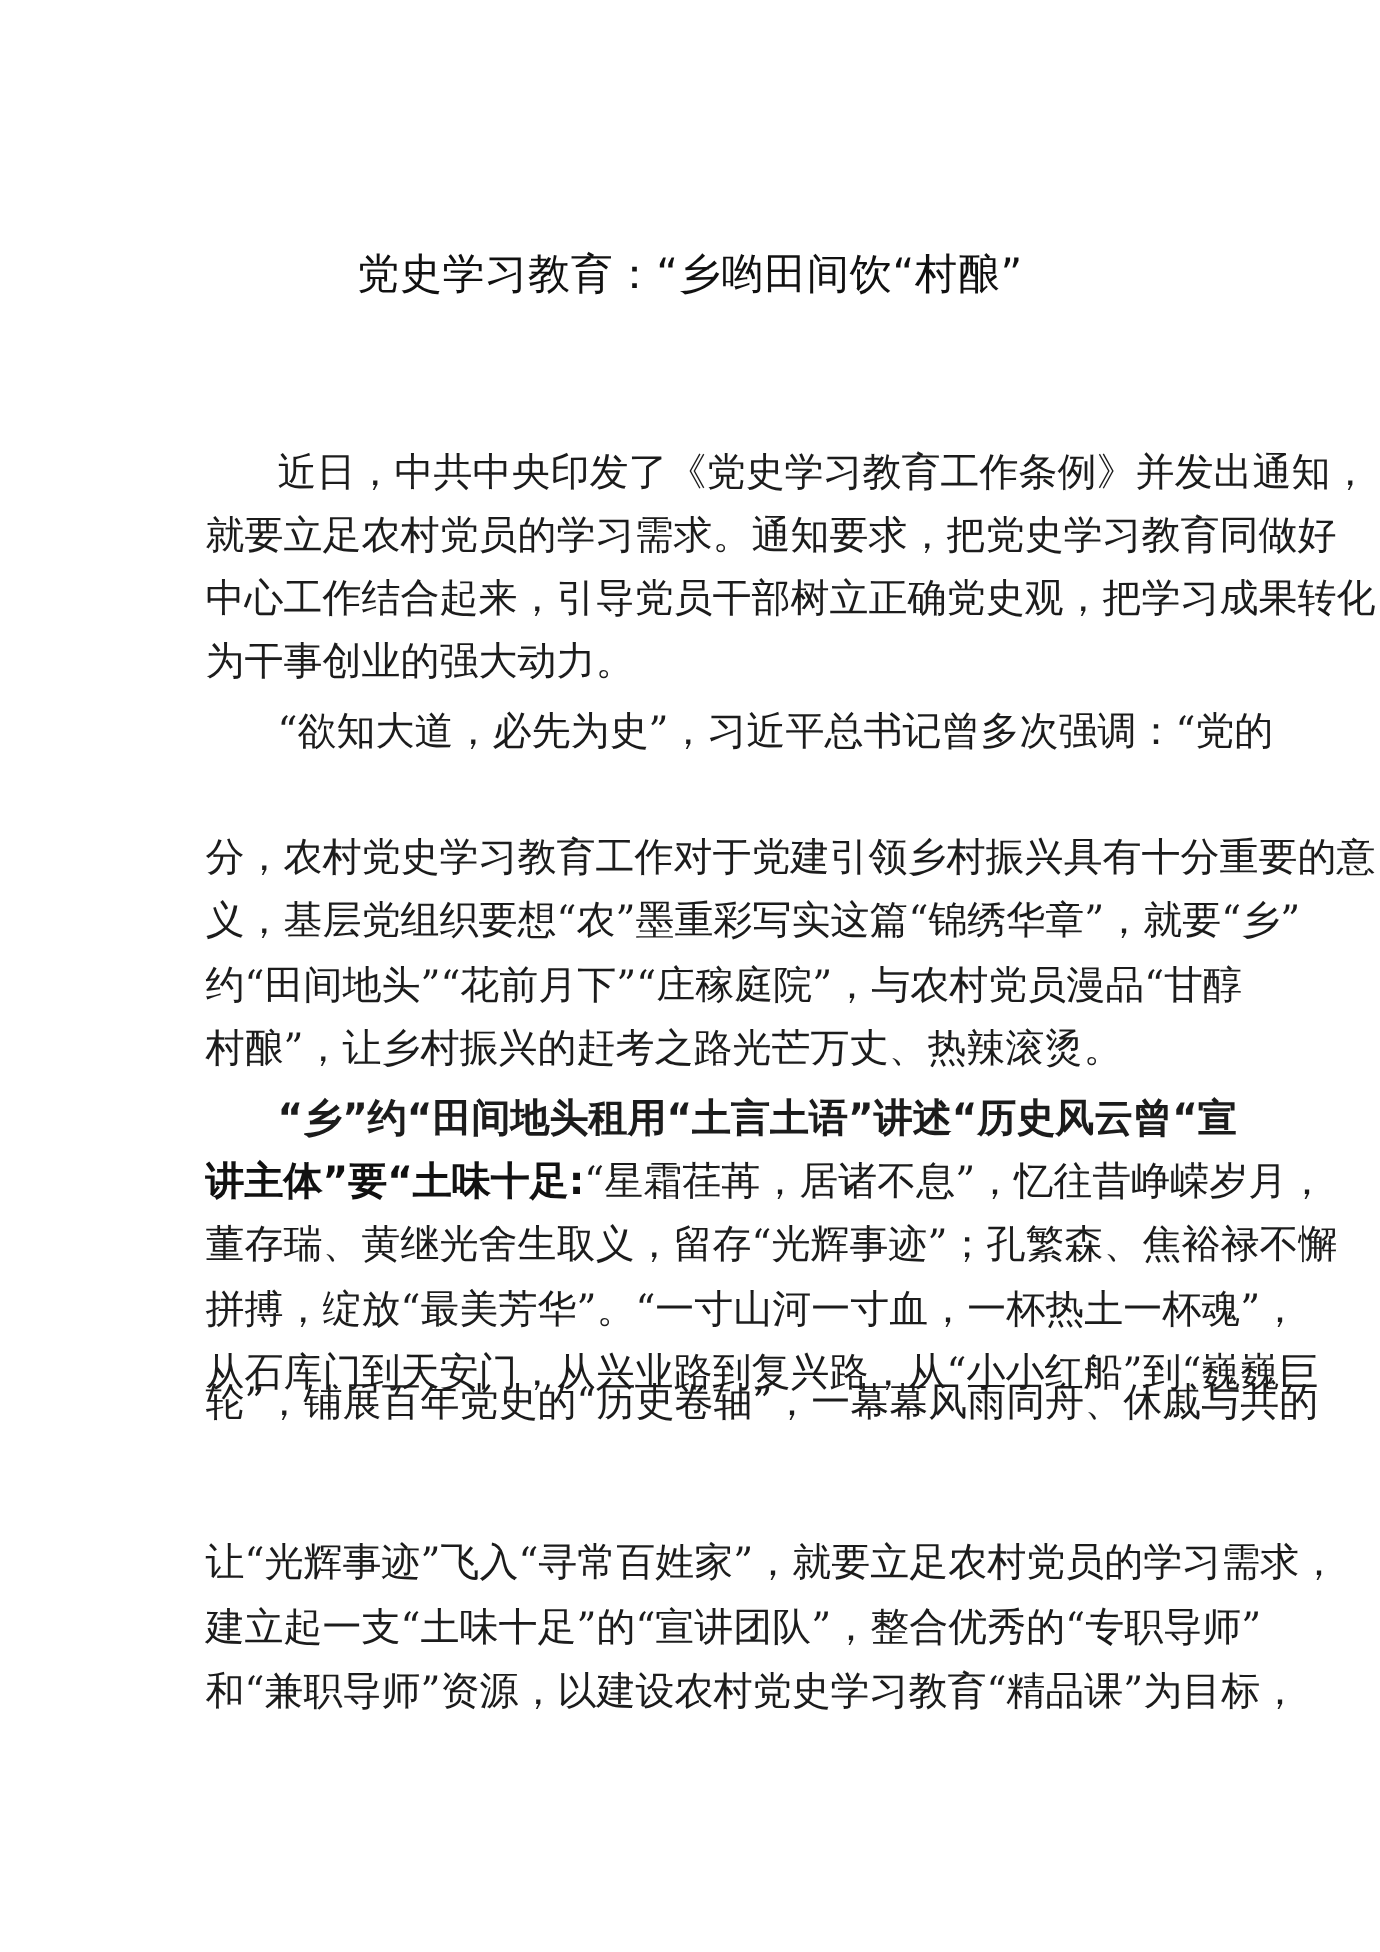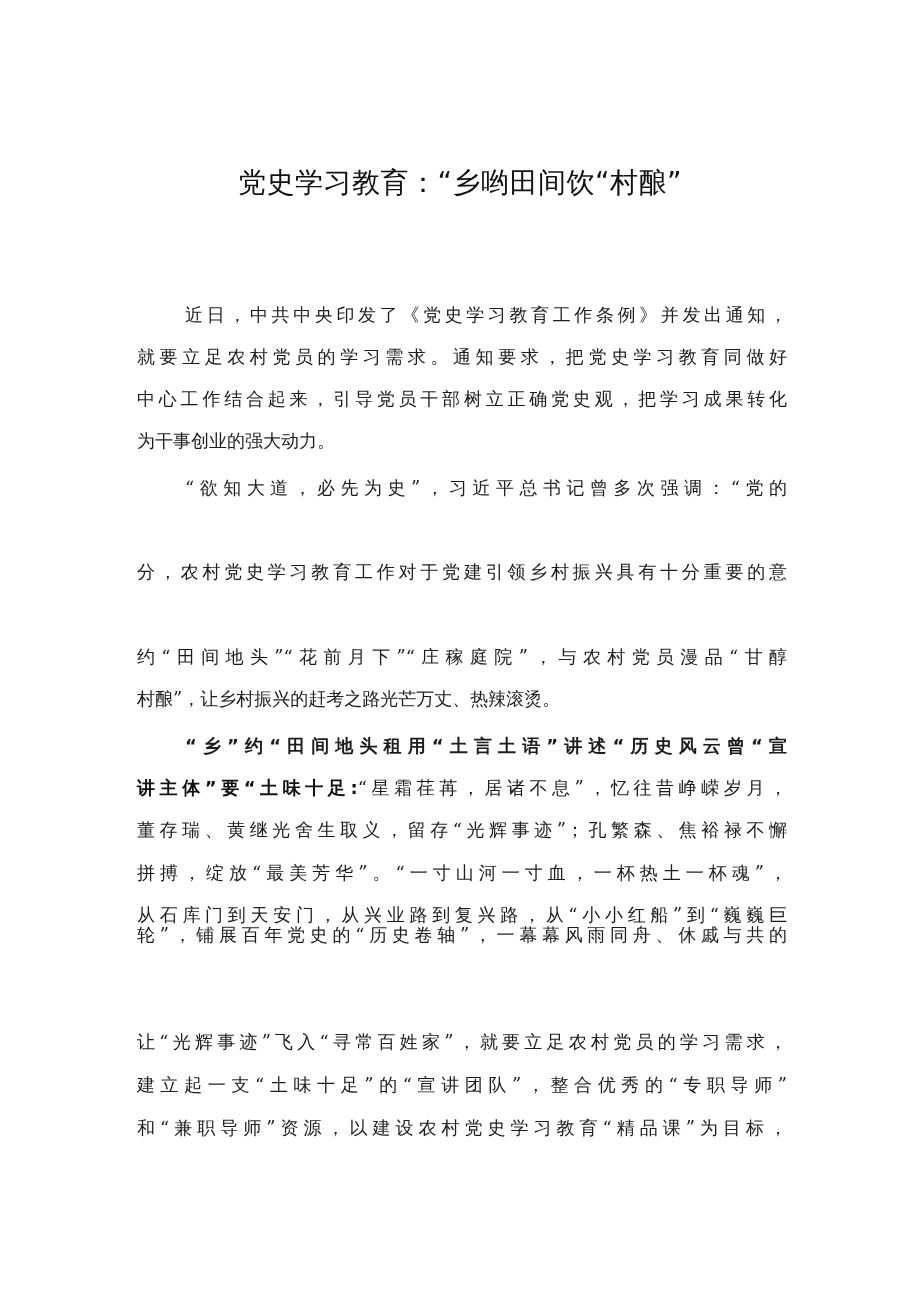--- a/index.html
+++ b/index.html
@@ -30,21 +30,21 @@
       font-size: 28px;
       line-height: 40px;
       color: #111;
       letter-spacing: 0.5px;
     }
     .line {
       position: absolute;
       left: 137px;
       width: 650px;
       font-family: "DejaVu Serif", serif;
-      font-size: 18px;
+      font-size: 26px;
       line-height: 30px;
       white-space: nowrap;
       text-align: justify;
       text-align-last: justify;
       color: #1c1c1c;
     }
     .line.last {
       text-align-last: left;
     }
     .line.indent {
@@ -64,20 +64,21 @@
 
   <div class="title">党史学习教育：“乡哟田间饮“村酿”</div>
 
   <div class="line indent" style="top:300px;">近日，中共中央印发了《党史学习教育工作条例》并发出通知，</div>
   <div class="line" style="top:342px;">就要立足农村党员的学习需求。通知要求，把党史学习教育同做好</div>
   <div class="line" style="top:384px;">中心工作结合起来，引导党员干部树立正确党史观，把学习成果转化</div>
   <div class="line last" style="top:426px;">为干事创业的强大动力。</div>
 
   <div class="line indent" style="top:473px;">“欲知大道，必先为史”，习近平总书记曾多次强调：“党的</div>
   <div class="line" style="top:557px;">分，农村党史学习教育工作对于党建引领乡村振兴具有十分重要的意</div>
+  <div class="line" style="top:599px;">义，基层党组织要想“农”墨重彩写实这篇“锦绣华章”，就要“乡”</div>
   <div class="line" style="top:642px;">约“田间地头”“花前月下”“庄稼庭院”，与农村党员漫品“甘醇</div>
   <div class="line last" style="top:684px;">村酿”，让乡村振兴的赶考之路光芒万丈、热辣滚烫。</div>
 
   <div class="line indent bold-mix" style="top:731px; font-family:'DejaVu Sans', sans-serif; font-weight:bold;">“乡”约“田间地头租用“土言土语”讲述“历史风云曾“宣</div>
   <div class="line bold-mix" style="top:773px;"><span class="b">讲主体”要“土味十足:</span><span>“星霜荏苒，居诸不息”，忆往昔峥嵘岁月，</span></div>
   <div class="line" style="top:815px;">董存瑞、黄继光舍生取义，留存“光辉事迹”；孔繁森、焦裕禄不懈</div>
   <div class="line" style="top:858px;">拼搏，绽放“最美芳华”。“一寸山河一寸血，一杯热土一杯魂”，</div>
   <div class="line" style="top:900px;">从石库门到天安门，从兴业路到复兴路，从“小小红船”到“巍巍巨</div>
   <div class="line" style="top:920px;">轮”，铺展百年党史的“历史卷轴”，一幕幕风雨同舟、休戚与共的</div>
   <div class="line" style="top:1027px;">让“光辉事迹”飞入“寻常百姓家”，就要立足农村党员的学习需求，</div>

